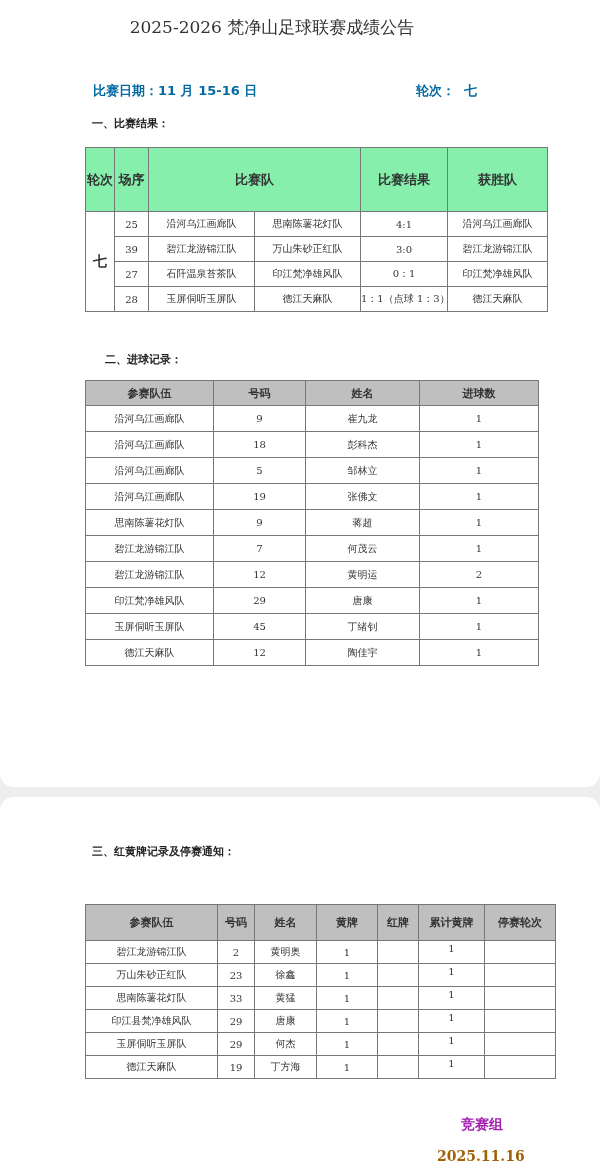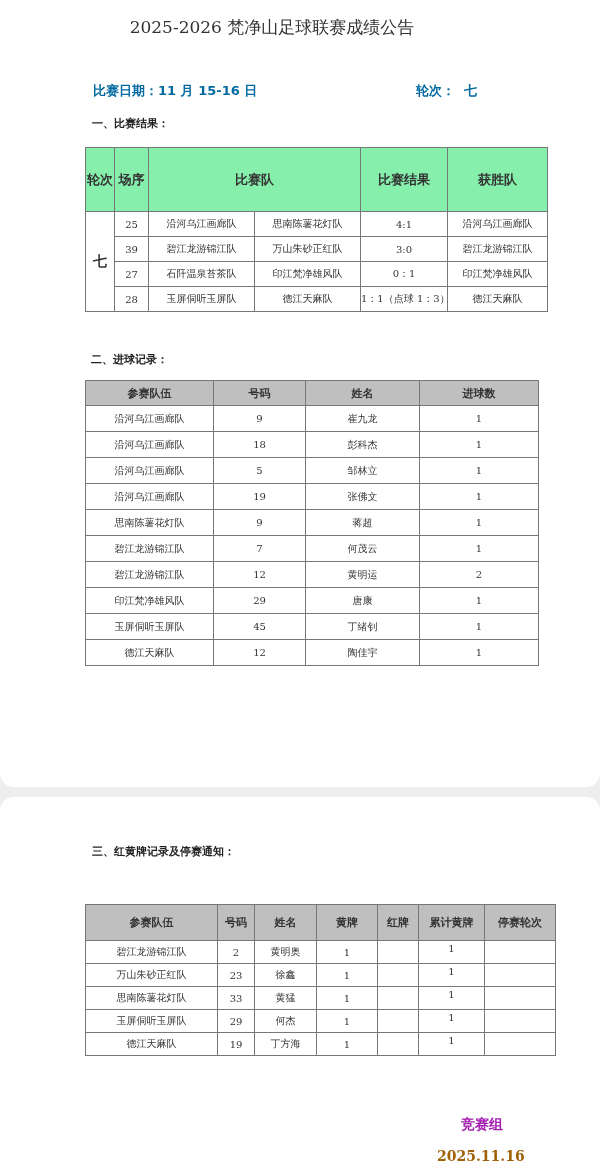--- a/index.html
+++ b/index.html
@@ -118,21 +118,21 @@
     <tr>
       <td>28</td>
       <td>玉屏侗听玉屏队</td>
       <td>德江天麻队</td>
       <td>1：1（点球 1：3）</td>
       <td>德江天麻队</td>
     </tr>
   </tbody>
 </table>
 
-<div class="abs section-title" style="left:91px; top:352px;">二、进球记录：</div>
+<div class="abs section-title" style="left:105px; top:352px;">二、进球记录：</div>
 
 <table class="t2">
   <colgroup>
     <col style="width:128px">
       <col style="width:92px">
       <col style="width:114px">
       <col style="width:119px">
   </colgroup>
   <thead>
     <tr>
@@ -251,20 +251,29 @@
     <tr>
         <td>思南陈薯花灯队</td>
         <td>33</td>
         <td>黄猛</td>
         <td>1</td>
         <td></td>
         <td class="cum">1</td>
         <td></td>
       </tr>
     <tr>
+        <td>印江县梵净雄风队</td>
+        <td>29</td>
+        <td>唐康</td>
+        <td>1</td>
+        <td></td>
+        <td class="cum">1</td>
+        <td></td>
+      </tr>
+    <tr>
         <td>玉屏侗听玉屏队</td>
         <td>29</td>
         <td>何杰</td>
         <td>1</td>
         <td></td>
         <td class="cum">1</td>
         <td></td>
       </tr>
     <tr>
         <td>德江天麻队</td>

